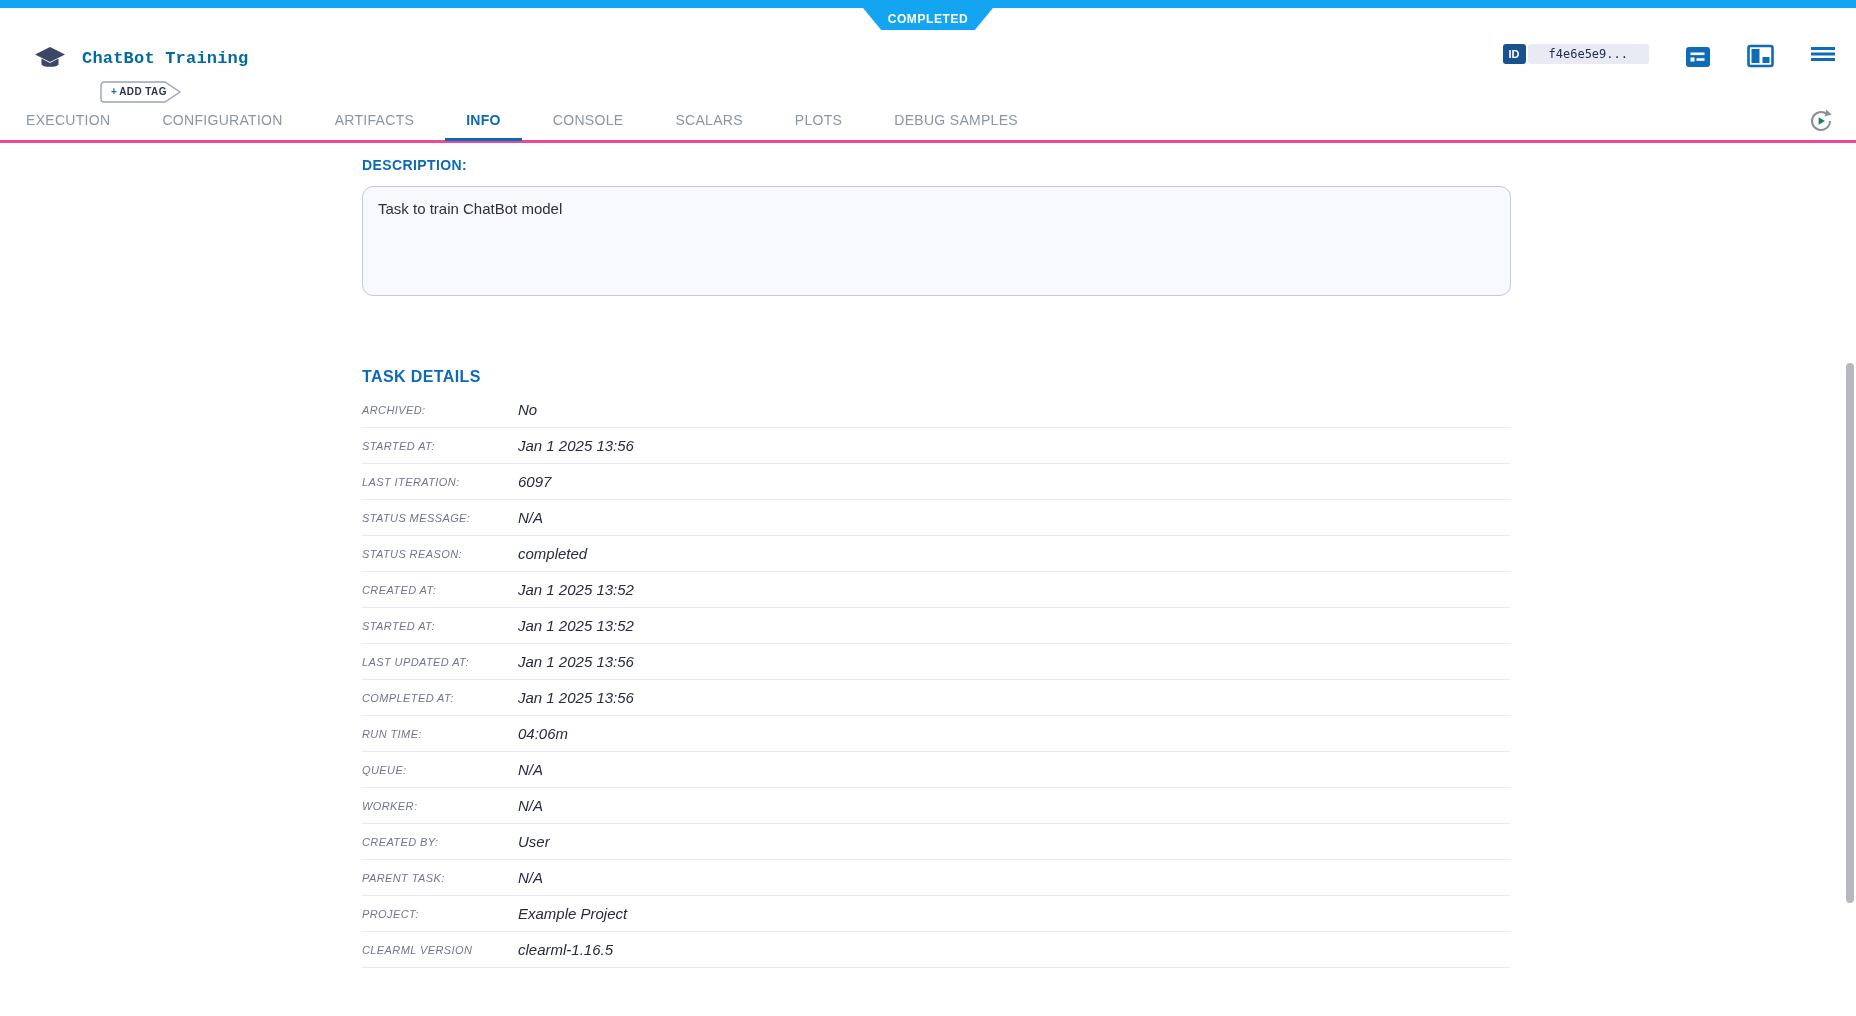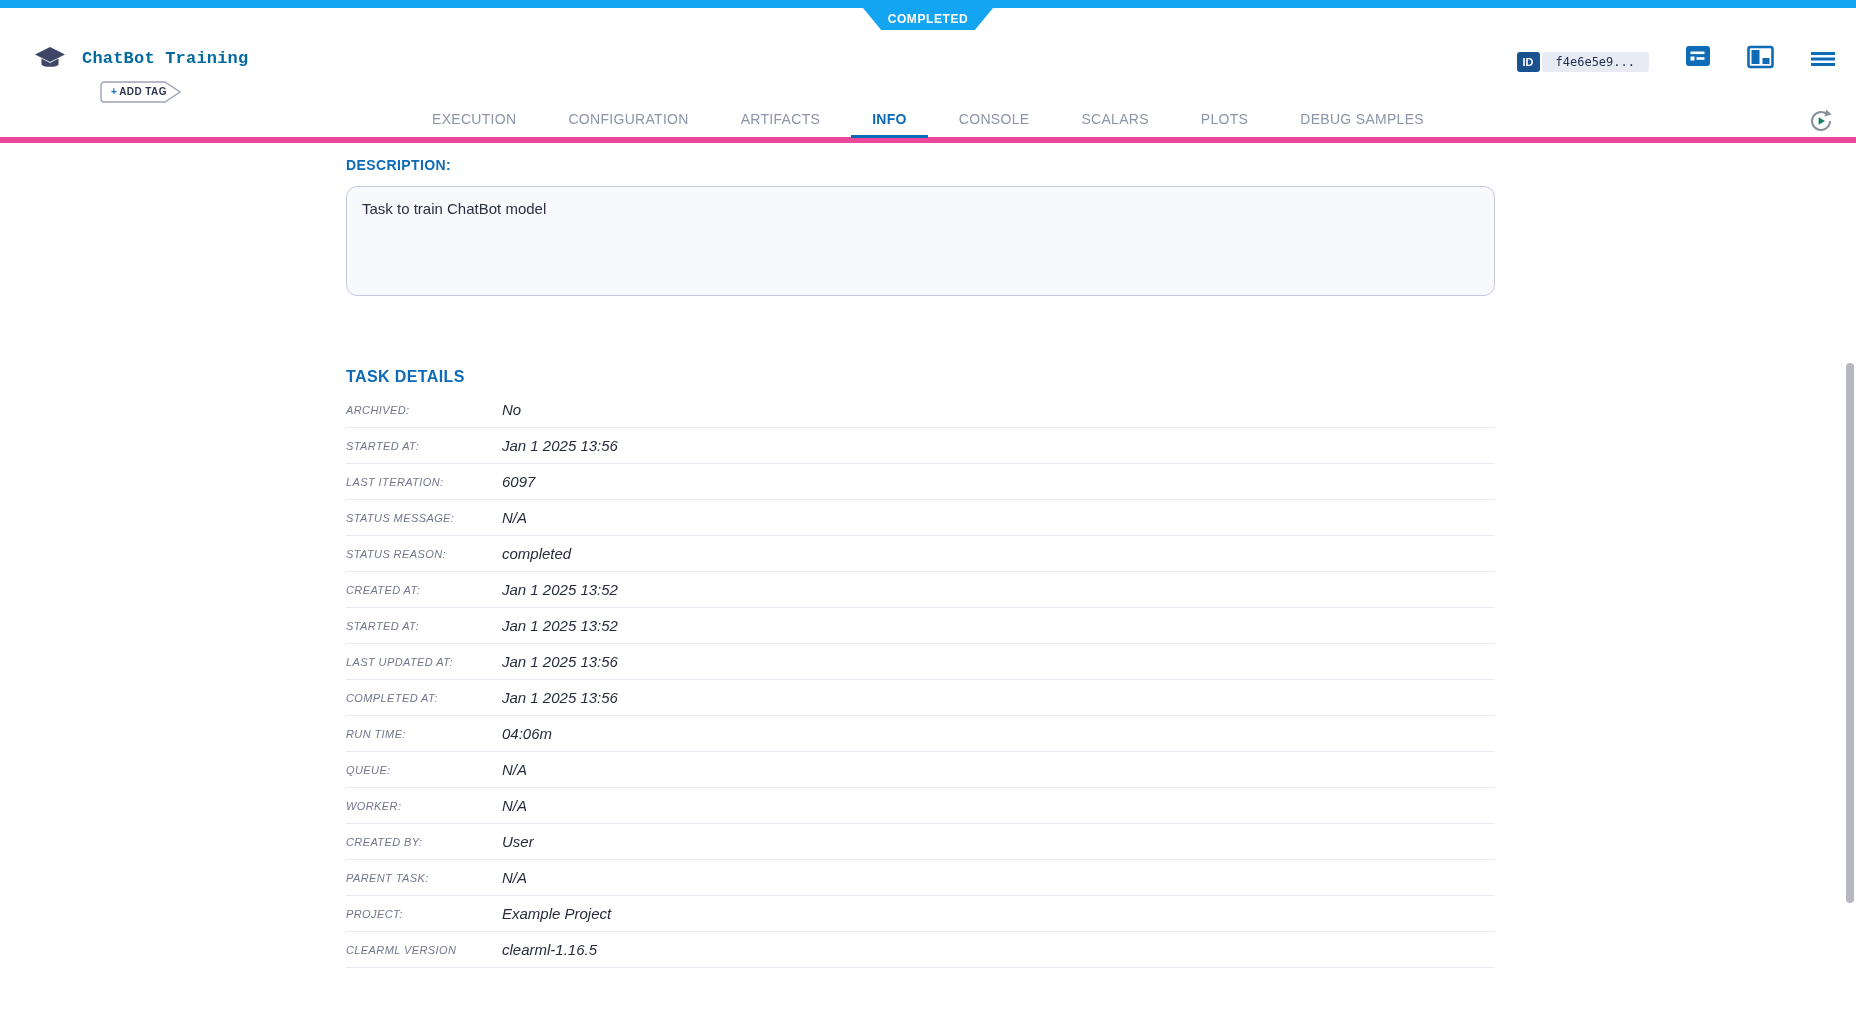--- a/index.html
+++ b/index.html
@@ -41,54 +41,54 @@
     background:none;border:none;padding:0;cursor:pointer;
   }
   .add-tag svg{position:absolute;left:0;top:0;}
   .add-tag .tag-text{
     position:absolute;left:11px;top:5px;font-size:10px;font-weight:bold;
     letter-spacing:.4px;color:#2b3550;white-space:nowrap;
   }
   .add-tag .tag-plus{color:var(--icon-blue);margin-right:2px;}
   .header-right{
     position:absolute;right:20px;top:36px;height:28px;
-    display:flex;align-items:flex-end;gap:36px;
+    display:flex;align-items:flex-start;gap:36px;
   }
   .id-group{display:flex;align-items:center;gap:2px;cursor:pointer;}
   .id-chip{
     background:var(--id-chip-bg);color:#fff;font-size:11px;font-weight:bold;
     border-radius:3px;padding:4px 6px;line-height:12px;
   }
   .id-pill{
-    background:#e9ebf4;color:#1d2b50;border-radius:3px;padding:4px 14px;
+    background:#e9ebf4;color:#1d2b50;border-radius:3px;padding:4px 21px;
     font-family:"DejaVu Sans Mono","Liberation Mono",monospace;font-size:12px;line-height:12px;
   }
   .icon-btn{background:none;border:none;padding:0;cursor:pointer;display:flex;align-items:center;}
   
   .tabs{
     position:relative;height:43px;width:100%;
-    display:flex;justify-content:center;align-items:stretch;
-    border-bottom:6px solid #ec4899;
+    display:flex;align-items:stretch;
+    border-bottom:3px solid #ec4899;
   }
   .tab{
     background:none;border:none;cursor:pointer;position:relative;
     padding:0 26px;font-family:inherit;font-size:14px;letter-spacing:.3px;
     color:var(--tab-inactive);display:flex;align-items:center;
   }
   .tab.active{color:var(--section-blue);font-weight:bold;}
   .tab.active::after{
     content:"";position:absolute;left:5px;right:5px;bottom:-1px;height:3px;
     background:var(--section-blue);
   }
   .refresh-btn{
     position:absolute;right:22px;top:8px;width:26px;height:26px;
     background:none;border:none;padding:0;cursor:pointer;
   }
   
-  .content{padding-left:346px;}
+  .content{padding-left:346px;margin-left:16px;}
   .desc-label{
     margin-top:14px;font-size:14px;font-weight:bold;letter-spacing:.4px;
     color:var(--section-blue);
   }
   .desc-box{
     margin-top:13px;width:1149px;height:110px;
     border:1px solid #c5c9dc;border-radius:11px;background:#f8f9fd;
     padding:13px 15px;font-size:15px;color:#2a3040;cursor:text;
   }
   .details-title{

